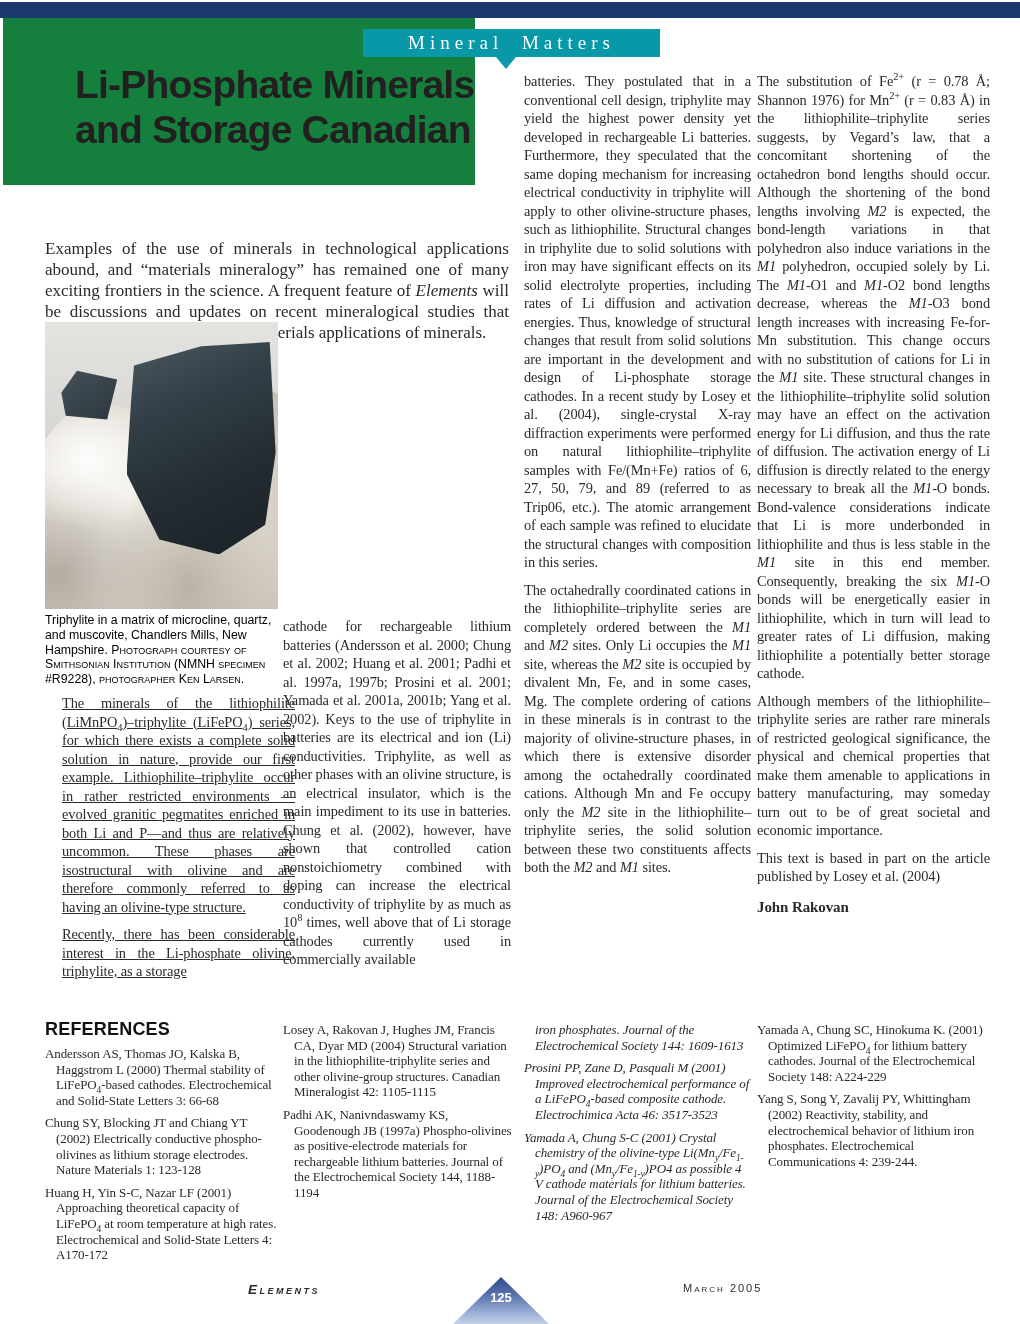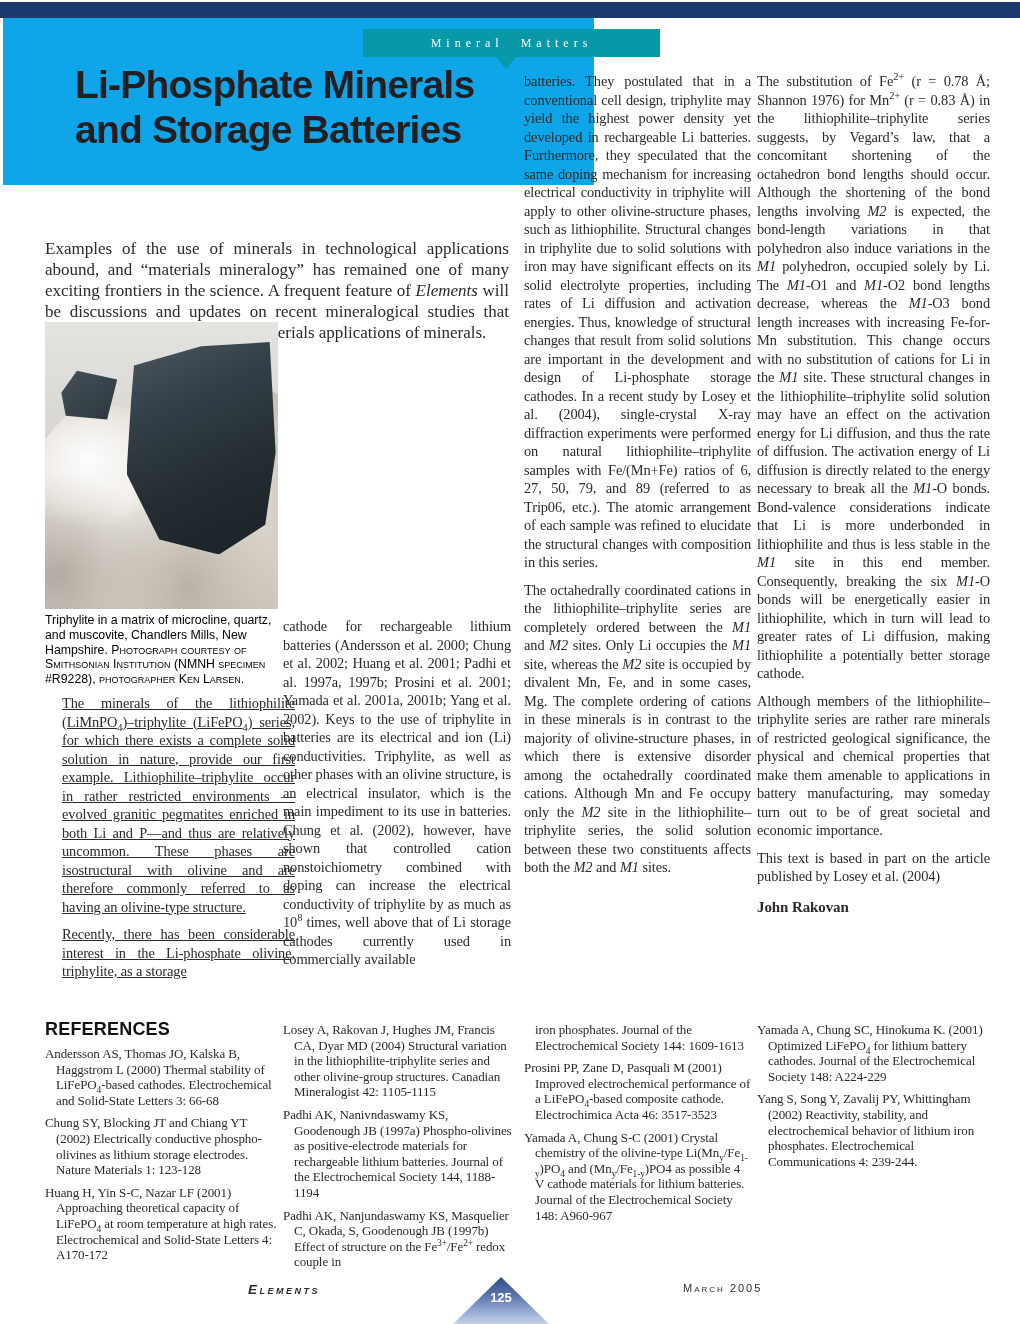--- a/index.html
+++ b/index.html
@@ -8,32 +8,32 @@
     position:relative;
     width:1020px; height:1324px;
     font-family:"Liberation Serif", serif;
     color:#2d2926;
     overflow:hidden;
   }
   .abs { position:absolute; }
 
   
   #navy-bar { left:0; top:2px; width:1020px; height:16px; background:#1a3a6d; }
-  #title-panel { left:3px; top:18px; width:591px; height:167px; background:#0ea5e9; }
+  #title-panel { left:3px; top:18px; width:472px; height:167px; background:#15803d; }
   #page-title {
     position:absolute; left:72px; top:44px;
     font-family:"Liberation Sans", sans-serif;
     font-weight:bold; font-size:39px; line-height:45px;
     letter-spacing:-0.8px; color:#231f20;
   }
   #dept-banner {
     left:363px; top:29px; width:297px; height:28px;
     background:#0898a7; color:#ffffff;
     font-family:"Liberation Serif", serif;
-    font-size:12px; line-height:28px; text-align:center;
+    font-size:19px; line-height:28px; text-align:center;
     letter-spacing:5px; word-spacing:9px;
   }
   #banner-pointer {
     left:496px; top:57px; width:0; height:0;
     border-left:10px solid transparent;
     border-right:10px solid transparent;
     border-top:12px solid #0898a7;
   }
 
   
@@ -88,21 +88,21 @@
   #refs-heading {
     left:45px; top:1019px;
     font-family:Liberation Sans, sans-serif;
     font-weight:bold; font-size:18px; color:#111111; letter-spacing:0.2px;
   }
   .ref-col { font-size:13px; line-height:15.6px; letter-spacing:-0.1px; }
   .ref-col p { margin:0 0 7px 0; padding-left:11px; text-indent:-11px; }
   .ref-col p.ref-cont { text-indent:0; }
   #refs-col1 { left:45px;  top:1046px; width:232px; }
   #refs-col2 { left:283px; top:1022px; width:230px; }
-  #refs-col3 { left:524px; top:1022px; width:227px; }
+  #refs-col3 { left:524px; top:1022px; width:227px;font-style:italic; }
   #refs-col4 { left:757px; top:1022px; width:233px; }
 
   
   #footer-journal {
     left:248px; top:1282px;
     font-family:"Liberation Sans", sans-serif;
     font-variant:small-caps; font-style:italic; font-weight:bold;
     font-size:13.5px; letter-spacing:2.5px; color:#2a2a2a;
   }
   #footer-triangle {
@@ -121,21 +121,21 @@
     font-variant:small-caps; font-size:11px; letter-spacing:2px; color:#2a2a2a;
   }
 </style>
 </head>
 <body>
 
 <div id="navy-bar" class="abs"></div>
 <div id="title-panel" class="abs">
   <div id="page-title">
     <div>Li-Phosphate Minerals</div>
-    <div>and Storage Batteries</div>
+    <div>and Storage Canadian</div>
   </div>
 </div>
 <div id="dept-banner" class="abs">Mineral Matters</div>
 <div id="banner-pointer" class="abs"></div>
 
 <div id="intro" class="abs">Examples of the use of minerals in technological applications abound, and “materials mineralogy” has remained one of many exciting frontiers in the science. A frequent feature of <i>Elements</i> will be discussions and updates on recent mineralogical studies that focus on or are relevant to the materials applications of minerals.</div>
 
 <div id="photo" class="abs">
   <div id="rock-matrix"></div>
   <div id="crystal-small"></div>
@@ -165,21 +165,20 @@
 
 <div id="refs-heading" class="abs">REFERENCES</div>
 <div id="refs-col1" class="abs ref-col">
   <p>Andersson AS, Thomas JO, Kalska B, Haggstrom L (2000) Thermal stability of LiFePO<sub>4</sub>-based cathodes. Electrochemical and Solid-State Letters 3: 66-68</p>
   <p>Chung SY, Blocking JT and Chiang YT (2002) Electrically conductive phospho-olivines as lithium storage electrodes. Nature Materials 1: 123-128</p>
   <p>Huang H, Yin S-C, Nazar LF (2001) Approaching theoretical capacity of LiFePO<sub>4</sub> at room temperature at high rates. Electrochemical and Solid-State Letters 4: A170-172</p>
 </div>
 <div id="refs-col2" class="abs ref-col">
   <p>Losey A, Rakovan J, Hughes JM, Francis CA, Dyar MD (2004) Structural variation in the lithiophilite-triphylite series and other olivine-group structures. Canadian Mineralogist 42: 1105-1115</p>
   <p>Padhi AK, Nanivndaswamy KS, Goodenough JB (1997a) Phospho-olivines as positive-electrode materials for rechargeable lithium batteries. Journal of the Electrochemical Society 144, 1188-1194</p>
-  <p>Padhi AK, Nanjundaswamy KS, Masquelier C, Okada, S, Goodenough JB (1997b) Effect of structure on the Fe<sup>3+</sup>/Fe<sup>2+</sup> redox couple in</p>
 </div>
 <div id="refs-col3" class="abs ref-col">
   <p class="ref-cont">iron phosphates. Journal of the Electrochemical Society 144: 1609-1613</p>
   <p>Prosini PP, Zane D, Pasquali M (2001) Improved electrochemical performance of a LiFePO<sub>4</sub>-based composite cathode. Electrochimica Acta 46: 3517-3523</p>
   <p>Yamada A, Chung S-C (2001) Crystal chemistry of the olivine-type Li(Mn<sub>y</sub>/Fe<sub>1-y</sub>)PO<sub>4</sub> and (Mn<sub>y</sub>/Fe<sub>1-y</sub>)PO4 as possible 4 V cathode materials for lithium batteries. Journal of the Electrochemical Society 148: A960-967</p>
 </div>
 <div id="refs-col4" class="abs ref-col">
   <p>Yamada A, Chung SC, Hinokuma K. (2001) Optimized LiFePO<sub>4</sub> for lithium battery cathodes. Journal of the Electrochemical Society 148: A224-229</p>
   <p>Yang S, Song Y, Zavalij PY, Whittingham (2002) Reactivity, stability, and electrochemical behavior of lithium iron phosphates. Electrochemical Communications 4: 239-244.</p>
 </div>

